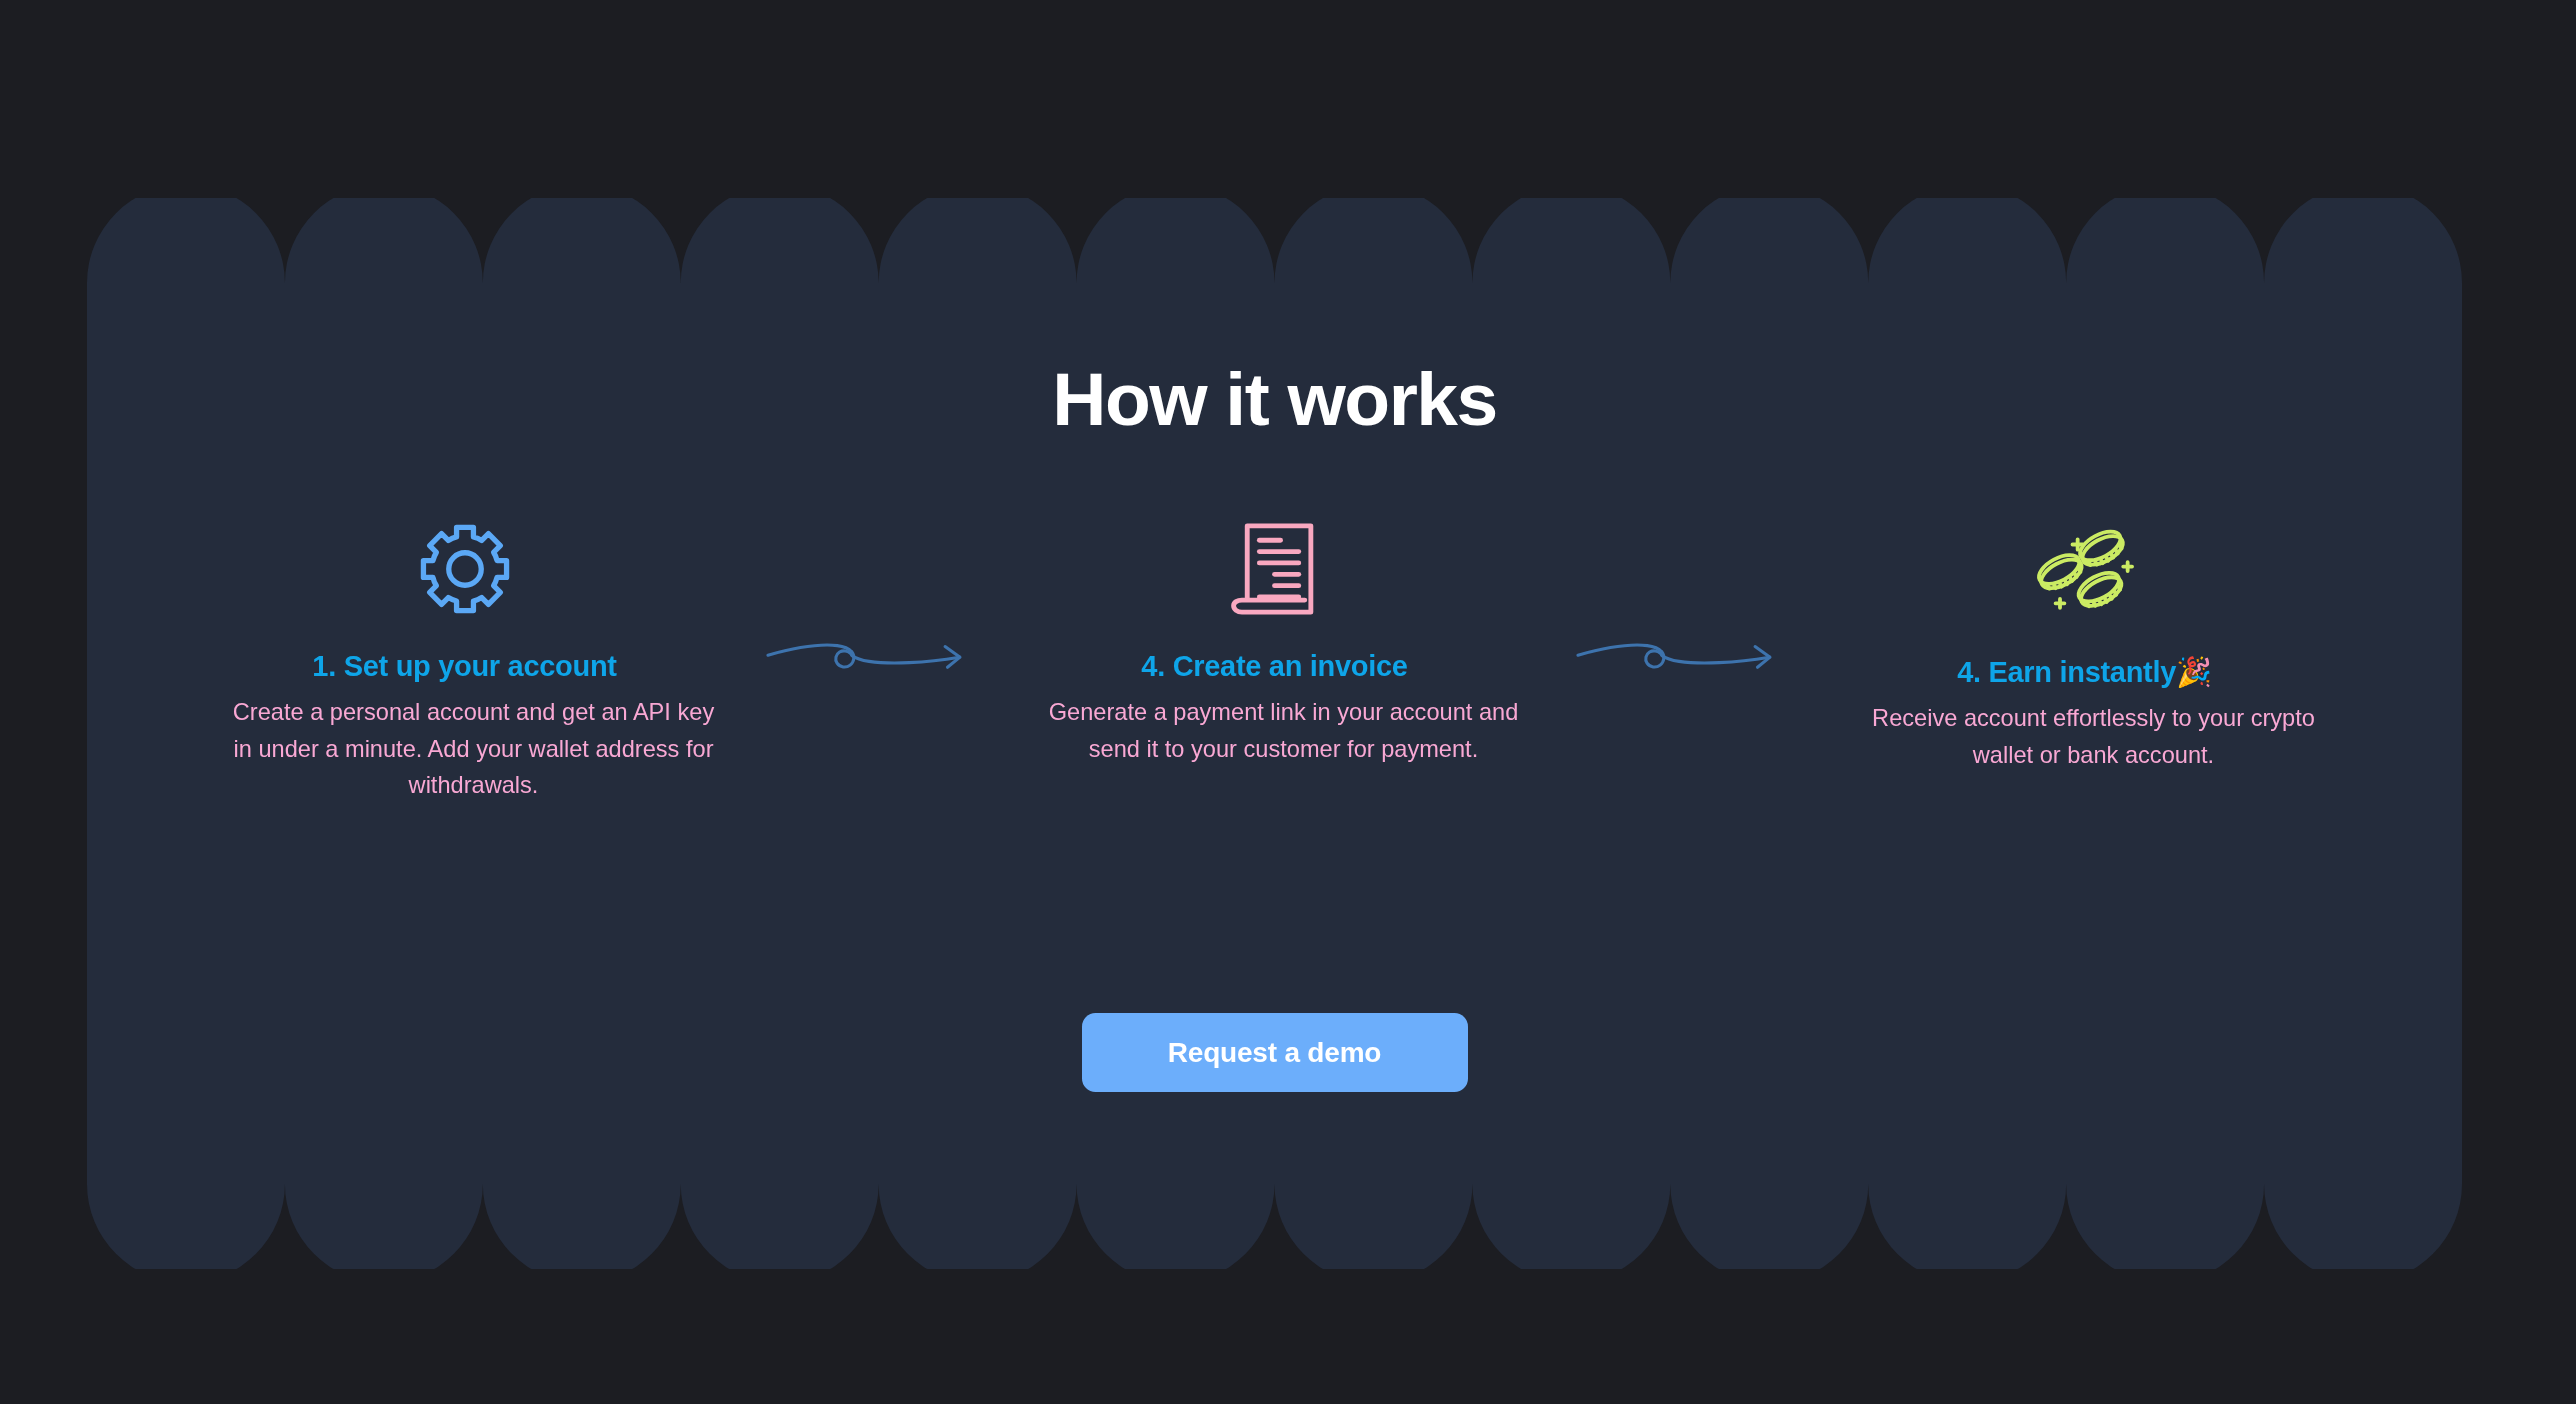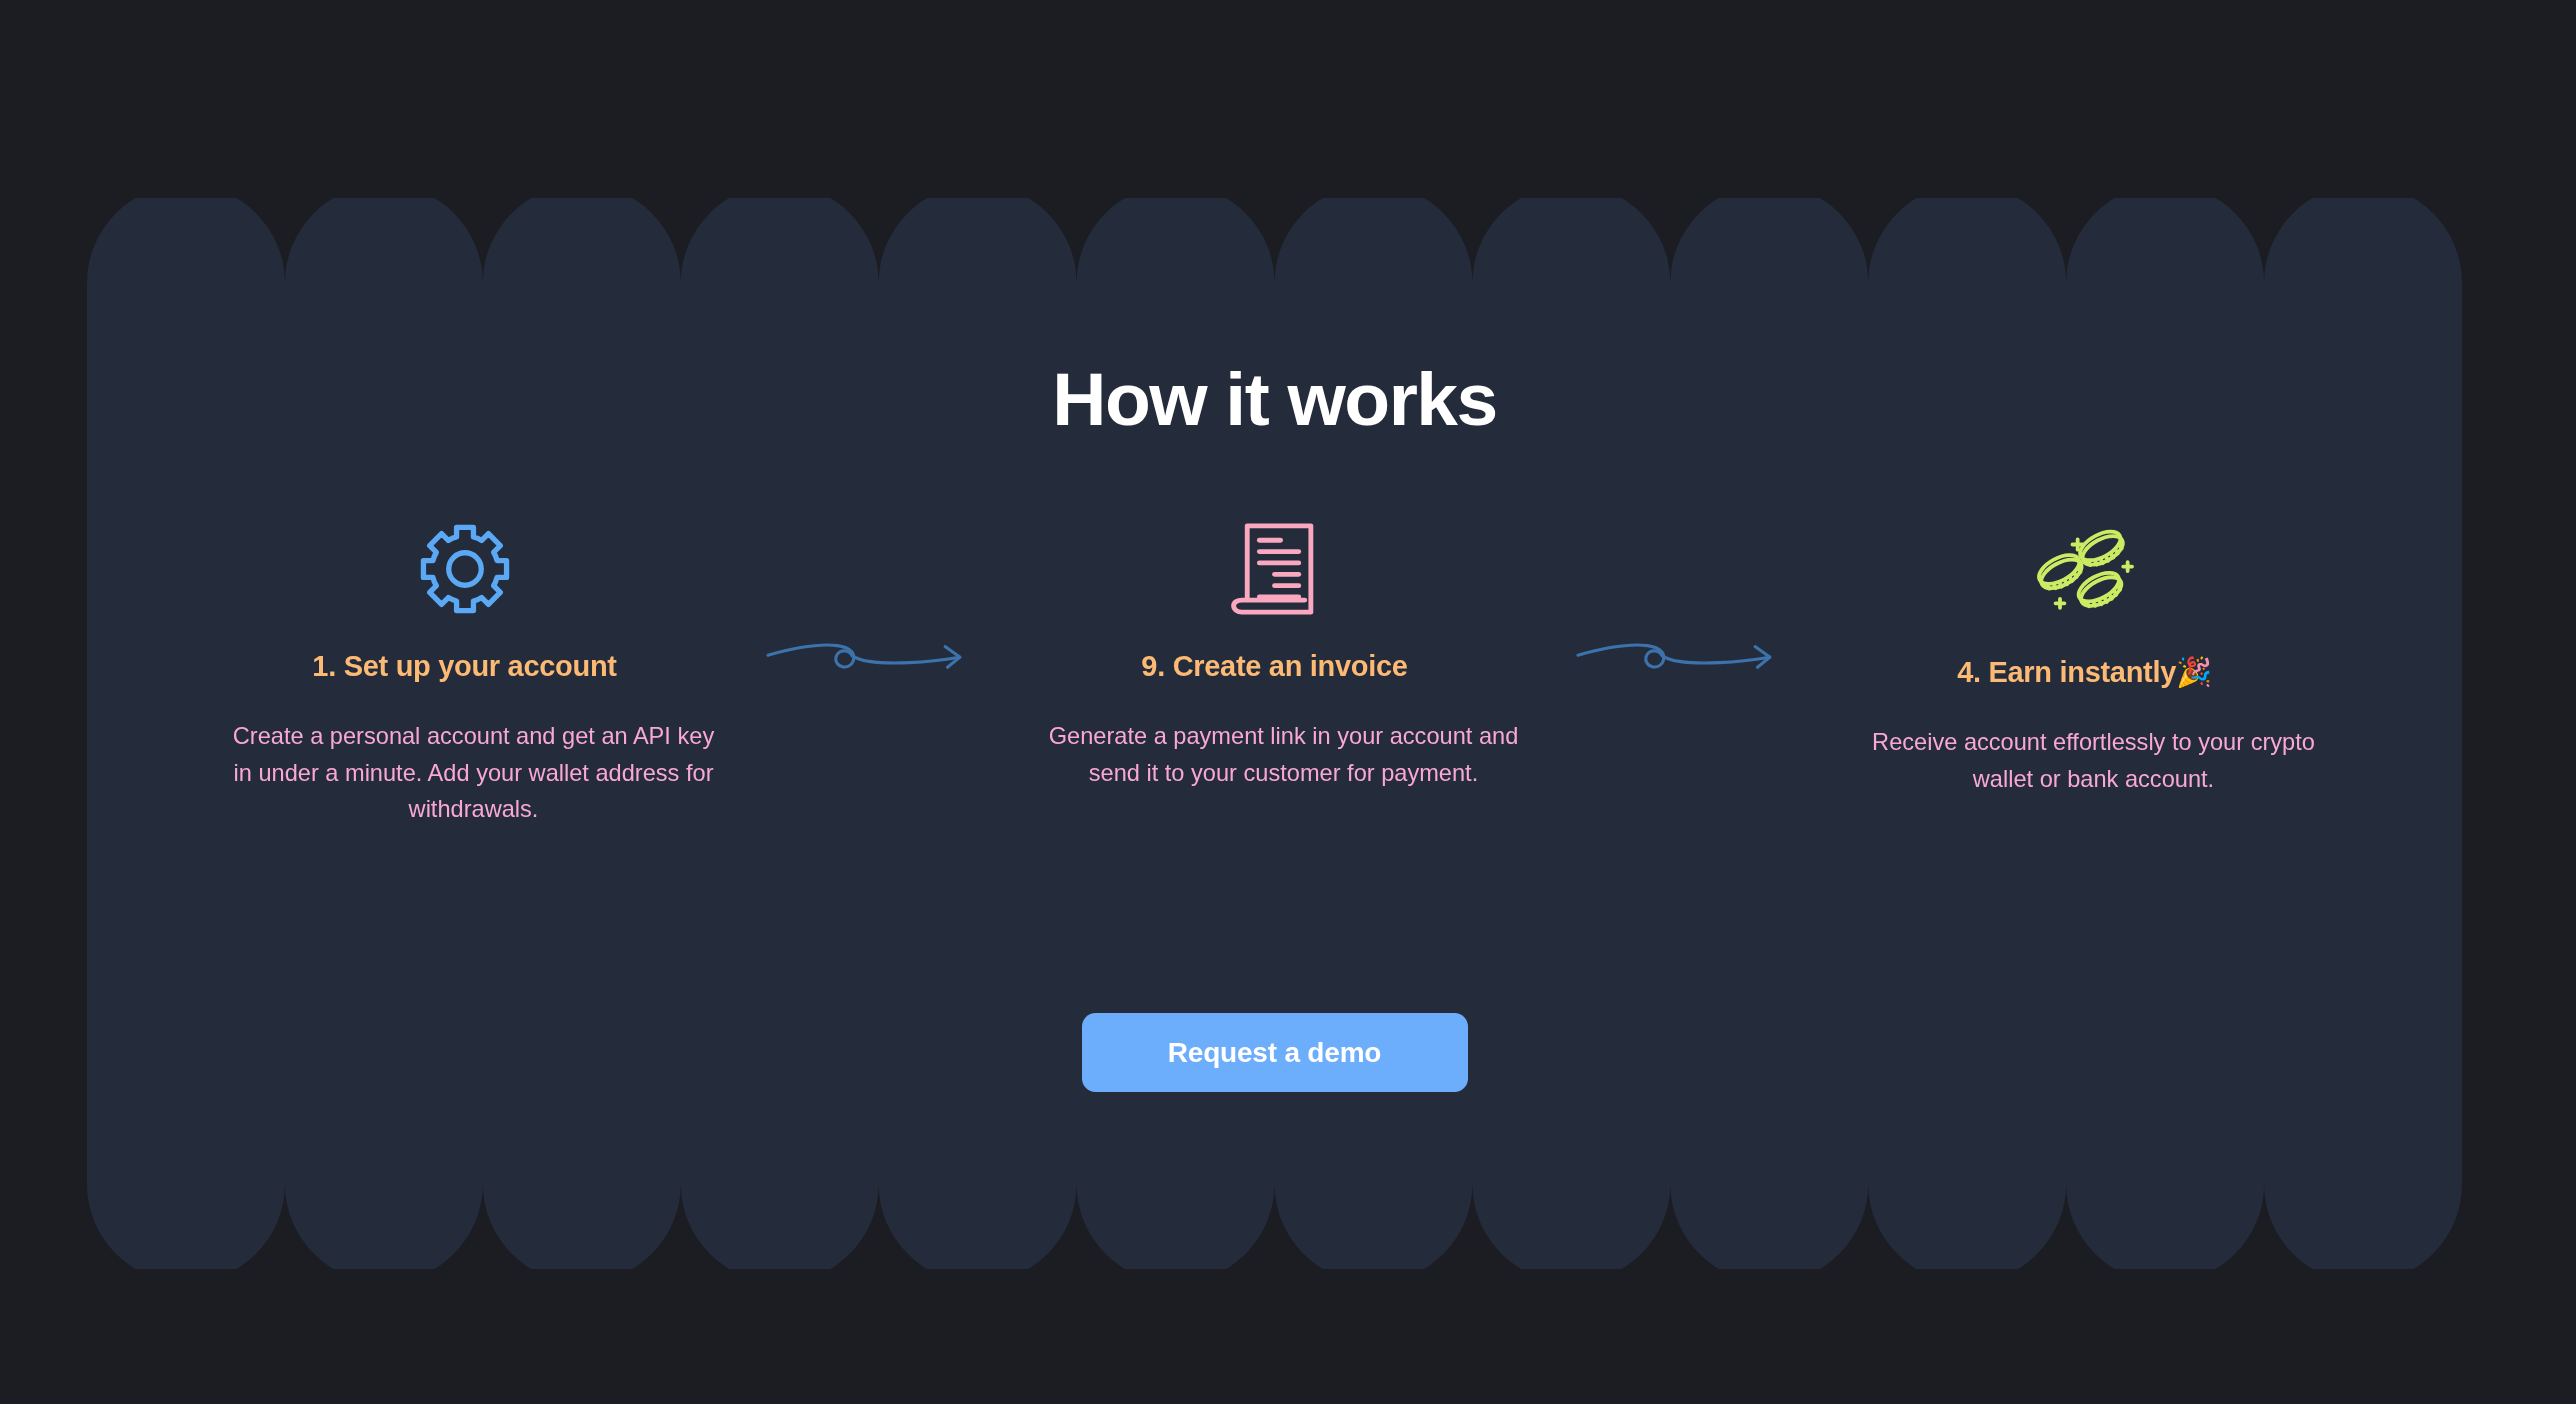--- a/index.html
+++ b/index.html
@@ -79,26 +79,26 @@
     align-items: center;
   }
   .step-icon {
     height: 106px;
     display: flex;
     align-items: center;
     justify-content: center;
     margin-bottom: 27px;
   }
   .step-title {
-    color: #fdba74;
+    color: #0ea5e9;
     font-size: 29px;
     font-weight: 700;
     letter-spacing: -0.3px;
     line-height: 1.2;
-    margin-bottom: 34px;
+    margin-bottom: 10px;
     white-space: nowrap;
   }
   .step-title .emoji { font-weight: 400; }
   .step-desc {
     color: #f9a8d4;
     font-size: 23.6px;
     font-weight: 400;
     line-height: 1.56;
     max-width: 482px;
     margin-left: 18px;
@@ -188,21 +188,21 @@
             <svg width="93" height="100" viewBox="0 0 60 66" fill="none" stroke="#f9a8c0" stroke-width="3.2" stroke-linecap="round" stroke-linejoin="round">
               <path d="M12 53.5V4.5h42v57H8.5c-3 0-5.5-1.9-5.5-4.2s2.5-3.8 5.5-3.8H50"></path>
               <path d="M20 14h14"></path>
               <path d="M20 21.5h26"></path>
               <path d="M20 29h26"></path>
               <path d="M30 36.5h16"></path>
               <path d="M30 44h16"></path>
               <path d="M20 51.5h26"></path>
             </svg>
           </div>
-          <div class="step-title">9. Create an invoice</div>
+          <div class="step-title">4. Create an invoice</div>
           <div class="step-desc">Generate a payment link in your account and send it to your customer for payment.</div>
         </div>
 
         <div class="connector">
           <svg width="207" height="62" viewBox="0 0 215 64" fill="none" stroke="#3d73ad" stroke-width="3.2" stroke-linecap="round" stroke-linejoin="round">
             <path d="M2 26c28-8 54-12 72-10 7 .8 12 3 15 6.5"></path>
             <path d="M89 22.5c3.6 4.2 2.6 10.6-1.6 13.8-4.4 3.3-10.7 2.3-13.6-2-2.6-3.9-1.3-9.3 2.6-11.6 3.6-2.1 8.3-1.3 11 1.2 1 .9 1.8 1.9 2.6 2.9z"></path>
             <path d="M89 26c4 3 10 5.2 18 6.4 22 3.2 58 1.6 94-4.4"></path>
             <path d="M186 17l15.5 11-13 10.5"></path>
           </svg>

